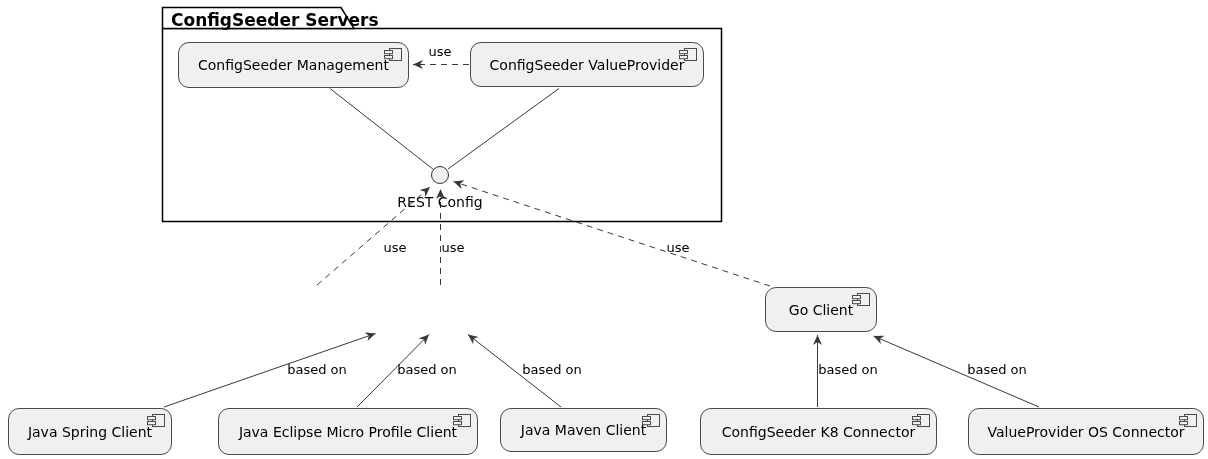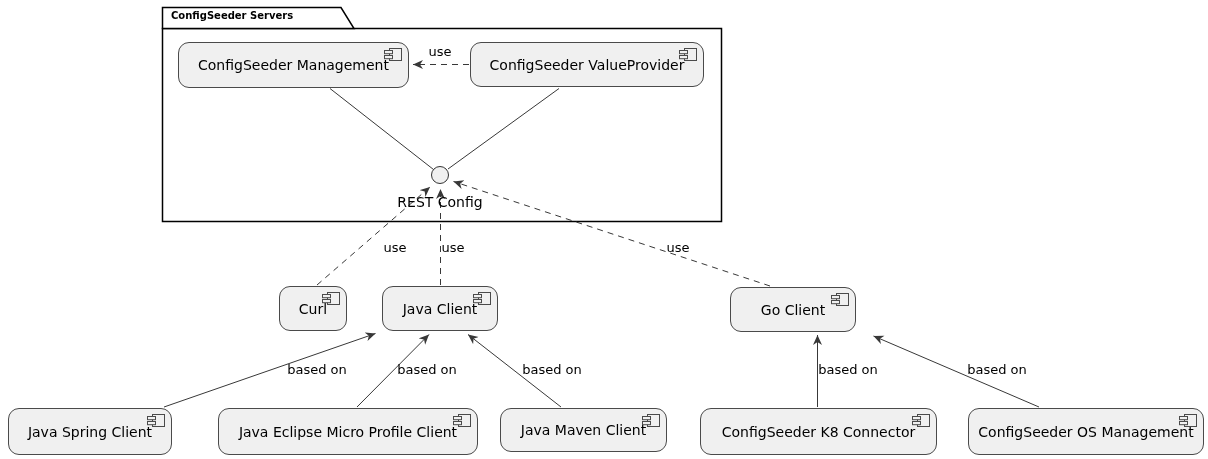--- a/index.html
+++ b/index.html
@@ -60,21 +60,21 @@
   }
   .cicon .ic {
     fill: #f0f0f0;
     stroke: #4a4a4a;
     stroke-width: 1;
   }
   .pkg-title {
     position: absolute;
     left: 171px;
     top: 10px;
-    font-size: 10px;
+    font-size: 17px;
     font-weight: bold;
     color: #000000;
     white-space: nowrap;
   }
   .iface-circle {
     position: absolute;
     left: 431px;
     top: 166px;
     width: 16px;
     height: 16px;
@@ -144,39 +144,23 @@
       <rect class="ic" x="6.5" y="1.5" width="12" height="12"></rect>
       <rect class="ic" x="1.5" y="3.5" width="8" height="3.2"></rect>
       <rect class="ic" x="1.5" y="8.5" width="8" height="3.2"></rect>
     </svg>
     <span>ConfigSeeder ValueProvider</span>
   </div>
 
   <div class="iface-circle"></div>
   <div class="iface-label" style="left:440px;top:194px">REST Config</div>
 
-  <div class="node" style="left:279px;top:286px;width:68px;height:45px">
-    <svg class="cicon" viewBox="0 0 20 15">
-      <rect class="ic" x="6.5" y="1.5" width="12" height="12"></rect>
-      <rect class="ic" x="1.5" y="3.5" width="8" height="3.2"></rect>
-      <rect class="ic" x="1.5" y="8.5" width="8" height="3.2"></rect>
-    </svg>
-    <span>Curl</span>
-  </div>
-
-  <div class="node" style="left:382px;top:286px;width:116px;height:45px">
-    <svg class="cicon" viewBox="0 0 20 15">
-      <rect class="ic" x="6.5" y="1.5" width="12" height="12"></rect>
-      <rect class="ic" x="1.5" y="3.5" width="8" height="3.2"></rect>
-      <rect class="ic" x="1.5" y="8.5" width="8" height="3.2"></rect>
-    </svg>
-    <span>Java Client</span>
-  </div>
-
-  <div class="node" style="left:730px;top:287px;width:126px;height:45px">
+
+
+  <div class="node" style="left:765px;top:287px;width:112px;height:45px">
     <svg class="cicon" viewBox="0 0 20 15">
       <rect class="ic" x="6.5" y="1.5" width="12" height="12"></rect>
       <rect class="ic" x="1.5" y="3.5" width="8" height="3.2"></rect>
       <rect class="ic" x="1.5" y="8.5" width="8" height="3.2"></rect>
     </svg>
     <span>Go Client</span>
   </div>
 
   <div class="node" style="left:8px;top:408px;width:164px;height:47px">
     <svg class="cicon" viewBox="0 0 20 15">
@@ -213,21 +197,21 @@
     </svg>
     <span>ConfigSeeder K8 Connector</span>
   </div>
 
   <div class="node" style="left:968px;top:408px;width:236px;height:47px">
     <svg class="cicon" viewBox="0 0 20 15">
       <rect class="ic" x="6.5" y="1.5" width="12" height="12"></rect>
       <rect class="ic" x="1.5" y="3.5" width="8" height="3.2"></rect>
       <rect class="ic" x="1.5" y="8.5" width="8" height="3.2"></rect>
     </svg>
-    <span>ConfigSeeder OS Management</span>
+    <span>ValueProvider OS Connector</span>
   </div>
 
   <div class="edge-label" style="left:440px;top:44px">use</div>
   <div class="edge-label" style="left:395px;top:240px">use</div>
   <div class="edge-label" style="left:453px;top:240px">use</div>
   <div class="edge-label" style="left:678px;top:240px">use</div>
   <div class="edge-label" style="left:317px;top:362px">based on</div>
   <div class="edge-label" style="left:427px;top:362px">based on</div>
   <div class="edge-label" style="left:552px;top:362px">based on</div>
   <div class="edge-label" style="left:848px;top:362px">based on</div>

